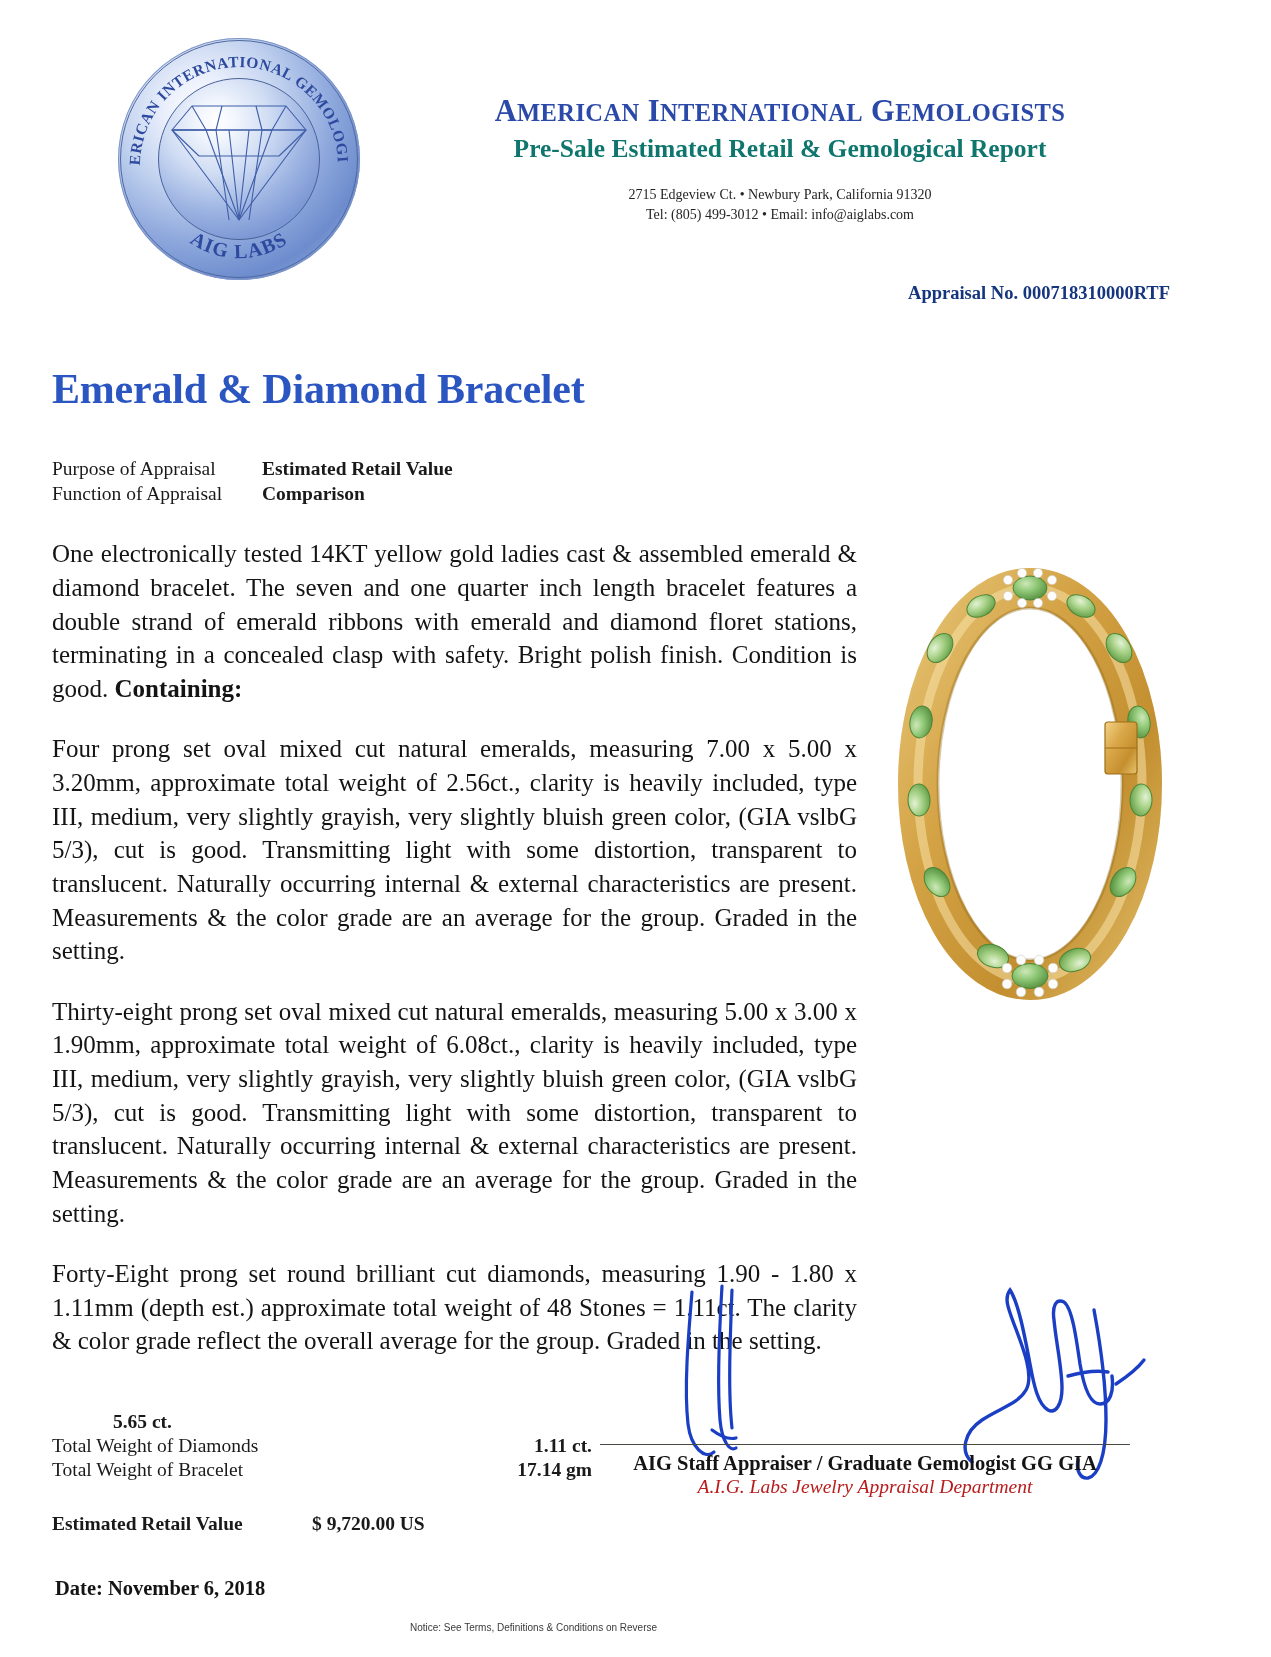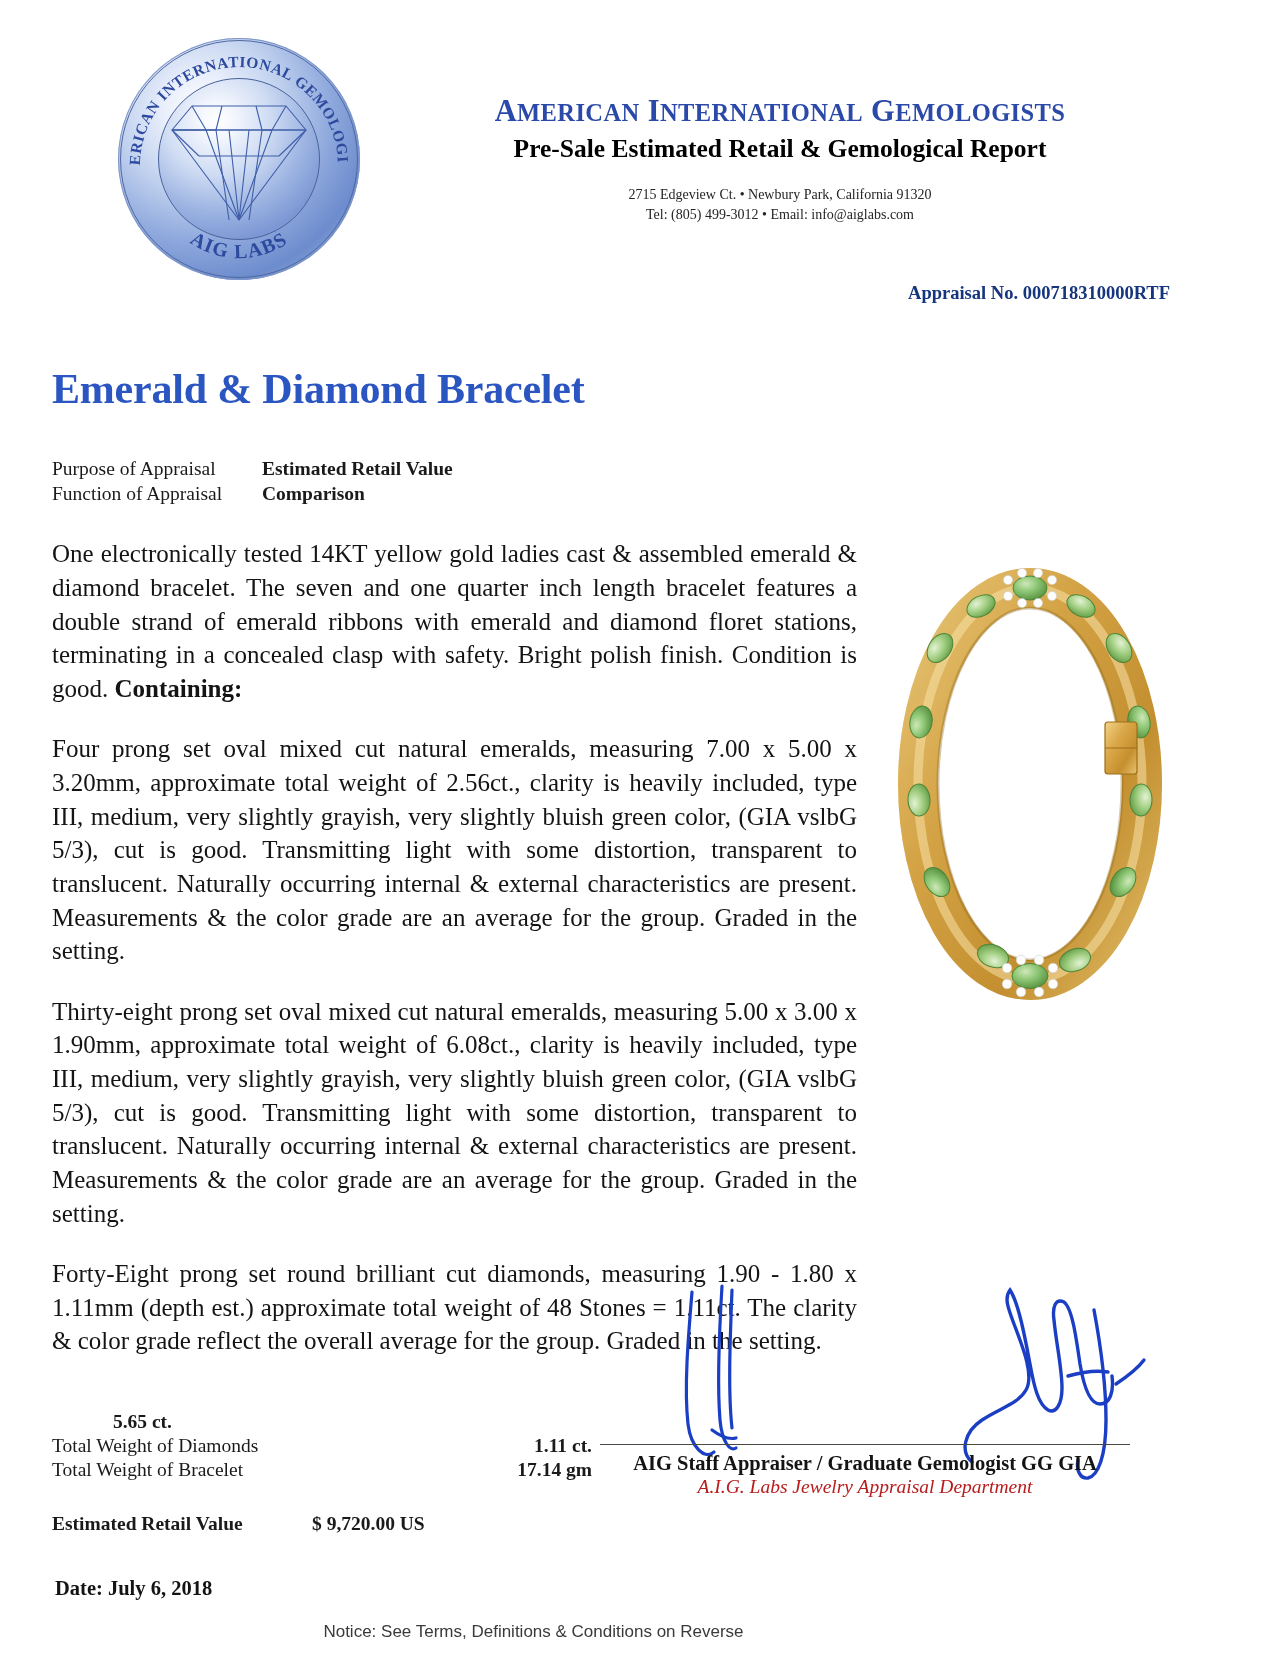--- a/index.html
+++ b/index.html
@@ -62,21 +62,21 @@
     font-size: 30.5px;
     font-weight: bold;
     letter-spacing: 0.4px;
     line-height: 1.08;
     white-space: nowrap;
   }
   .org-name .cap { font-size: 30.5px; }
   .org-name .sc { font-size: 24.5px; }
   .org-sub {
     margin-top: 7px;
-    color: #000000;
+    color: #0f766e;
     font-size: 25.5px;
     font-weight: bold;
     line-height: 1.12;
     white-space: nowrap;
   }
   .org-addr {
     margin-top: 22px;
     color: #242424;
     font-size: 14px;
     line-height: 1.42;
@@ -215,21 +215,21 @@
     font-size: 20.5px;
     font-weight: bold;
     color: #141414;
   }
   .notice {
     position: absolute;
     left: 0; top: 1622px;
     width: 1067px;
     text-align: center;
     font-family: "Liberation Sans", "DejaVu Sans", sans-serif;
-    font-size: 17px;
+    font-size: 10px;
     color: #3a3a3a;
   }
 </style>
 </head>
 <body>
 
 <div class="page">
 
   <div class="header">
 
@@ -451,16 +451,16 @@
                    C480,199 476,190 478,180"></path>
           <path d="M516,104 C528,96 538,88 544,80"></path>
         </g>
       </svg>
     </div>
     <div class="sig-line"></div>
     <div class="sig-title">AIG Staff Appraiser / Graduate Gemologist GG GIA</div>
     <div class="sig-dept">A.I.G. Labs Jewelry Appraisal Department</div>
   </div>
 
-  <div class="date-line">Date: July 6, 2018</div>
+  <div class="date-line">Date: November 6, 2018</div>
   <div class="notice">Notice: See Terms, Definitions &amp; Conditions on Reverse</div>
 
 </div>
 
 </body></html>

